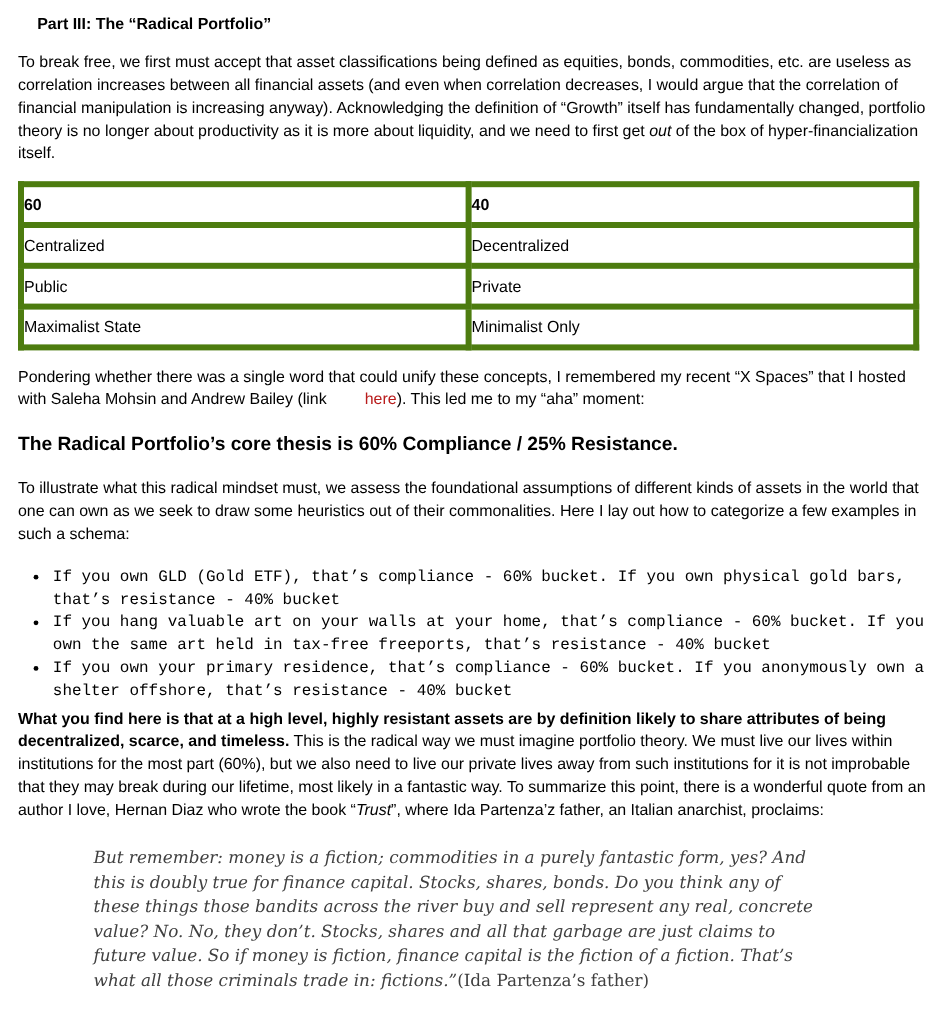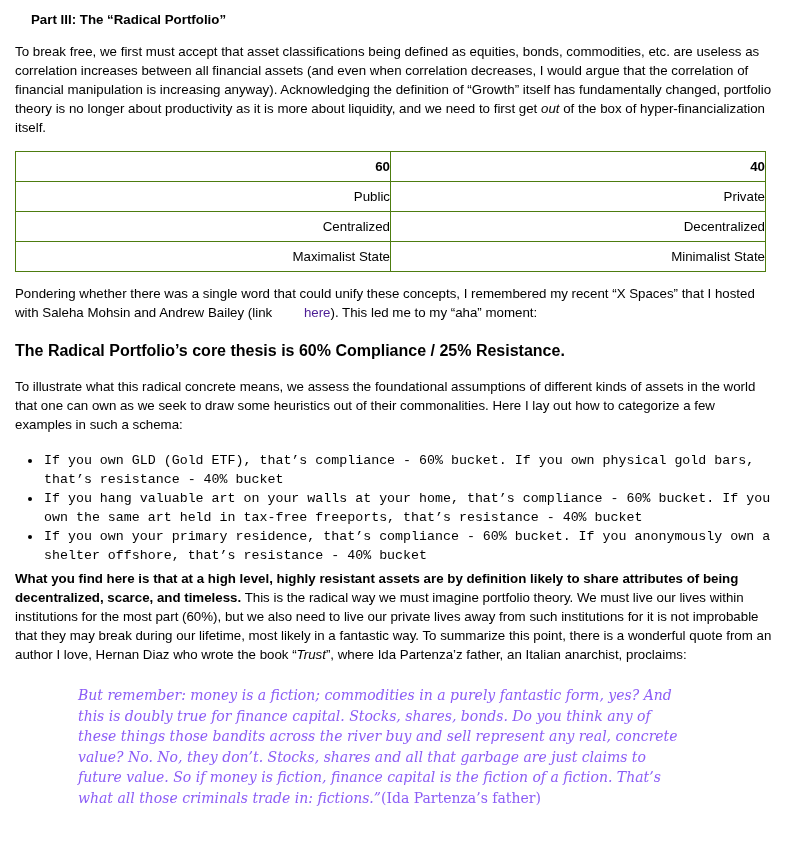--- a/index.html
+++ b/index.html
@@ -17,34 +17,34 @@
   }
   .doc-title {
     font-weight: bold;
     margin: 0 0 13px 0;
     padding-left: 16px;
   }
   p { margin: 0 0 14px 0; }
   .em { font-style: italic; text-align: right; }
   .bold-lead { font-weight: bold; }
   a.doc-link {
-    color: #4c1d95;
+    color: #b91c1c;
     cursor: pointer;
     padding-left: 28px;
   }
   table.schema-table {
     border-collapse: collapse;
     width: 751px;
     margin: 9px 0 12px 0;
     table-layout: fixed;
   }
   table.schema-table td {
-    border: 1px solid #4d7c0f;
+    border: 5px solid #4d7c0f;
     height: 29px;
-    text-align: right;
+    text-align: left;
     vertical-align: middle;
     padding: 0;
   }
   table.schema-table .th { font-weight: bold; }
   .thesis {
     font-size: 16px;
     line-height: 22px;
     font-weight: bold;
     margin: 18px 0 15px 0;
   }
@@ -55,60 +55,60 @@
     list-style: disc outside;
   }
   ul.bullet-list li { padding-left: 2px; font-family: Liberation Mono, monospace; }
   .closing-paragraph { margin: 4px 0 0 0; }
   blockquote.doc-quote {
     margin: 21px 80px 0 63px;
     font-family: "DejaVu Serif", serif;
     font-style: italic;
     font-size: 14px;
     line-height: 20.5px;
-    color: #8b5cf6;
+    color: #404040;
   }
   blockquote.doc-quote .attribution { font-style: normal; }
 </style>
 </head>
 <body>
 
 <div>
 
   <div class="doc-title">Part III: The “Radical Portfolio”</div>
 
   <p><span>To break free, we first must accept that asset classifications being defined as equities, bonds, commodities, etc. are useless as correlation increases between all financial assets (and even when correlation decreases, I would argue that the correlation of financial manipulation is increasing anyway). Acknowledging the definition of “Growth” itself has fundamentally changed, portfolio theory is no longer about productivity as it is more about liquidity, and we need to first get </span><span class="em">out</span><span> of the box of hyper-financialization itself.</span></p>
 
 
   <table class="schema-table">
     <tbody>
       <tr>
         <td class="th">60</td>
         <td class="th">40</td>
       </tr>
       <tr>
+        <td>Centralized</td>
+        <td>Decentralized</td>
+      </tr>
+      <tr>
         <td>Public</td>
         <td>Private</td>
       </tr>
       <tr>
-        <td>Centralized</td>
-        <td>Decentralized</td>
-      </tr>
-      <tr>
         <td>Maximalist State</td>
-        <td>Minimalist State</td>
+        <td>Minimalist Only</td>
       </tr>
     </tbody>
   </table>
 
   <p><span>Pondering whether there was a single word that could unify these concepts, I remembered my recent “X Spaces” that I hosted with Saleha Mohsin and Andrew Bailey (link </span><a class="doc-link">here</a><span>). This led me to my “aha” moment:</span></p>
 
   <div class="thesis">The Radical Portfolio’s core thesis is 60% Compliance / 25% Resistance.</div>
 
-  <p class="schema-paragraph">To illustrate what this radical concrete means, we assess the foundational assumptions of different kinds of assets in the world that one can own as we seek to draw some heuristics out of their commonalities. Here I lay out how to categorize a few examples in such a schema:</p>
+  <p class="schema-paragraph">To illustrate what this radical mindset must, we assess the foundational assumptions of different kinds of assets in the world that one can own as we seek to draw some heuristics out of their commonalities. Here I lay out how to categorize a few examples in such a schema:</p>
 
   <ul class="bullet-list">
     <li>If you own GLD (Gold ETF), that’s compliance - 60% bucket. If you own physical gold bars, that’s resistance - 40% bucket</li>
     <li>If you hang valuable art on your walls at your home, that’s compliance - 60% bucket. If you own the same art held in tax-free freeports, that’s resistance - 40% bucket</li>
     <li>If you own your primary residence, that’s compliance - 60% bucket. If you anonymously own a shelter offshore, that’s resistance - 40% bucket</li>
   </ul>
 
   <p class="closing-paragraph"><span class="bold-lead">What you find here is that at a high level, highly resistant assets are by definition likely to share attributes of being decentralized, scarce, and timeless.</span><span> This is the radical way we must imagine portfolio theory. We must live our lives within institutions for the most part (60%), but we also need to live our private lives away from such institutions for it is not improbable that they may break during our lifetime, most likely in a fantastic way. To summarize this point, there is a wonderful quote from an author I love, Hernan Diaz who wrote the book “</span><span class="em">Trust</span><span>”, where Ida Partenza’z father, an Italian anarchist, proclaims:</span></p>
 
   <blockquote class="doc-quote"><span>But remember: money is a fiction; commodities in a purely fantastic form, yes? And this is doubly true for finance capital. Stocks, shares, bonds. Do you think any of these things those bandits across the river buy and sell represent any real, concrete value? No. No, they don’t. Stocks, shares and all that garbage are just claims to future value. So if money is fiction, finance capital is the fiction of a fiction. That’s what all those criminals trade in: fictions.”</span><span class="attribution">(Ida Partenza’s father)</span></blockquote>

